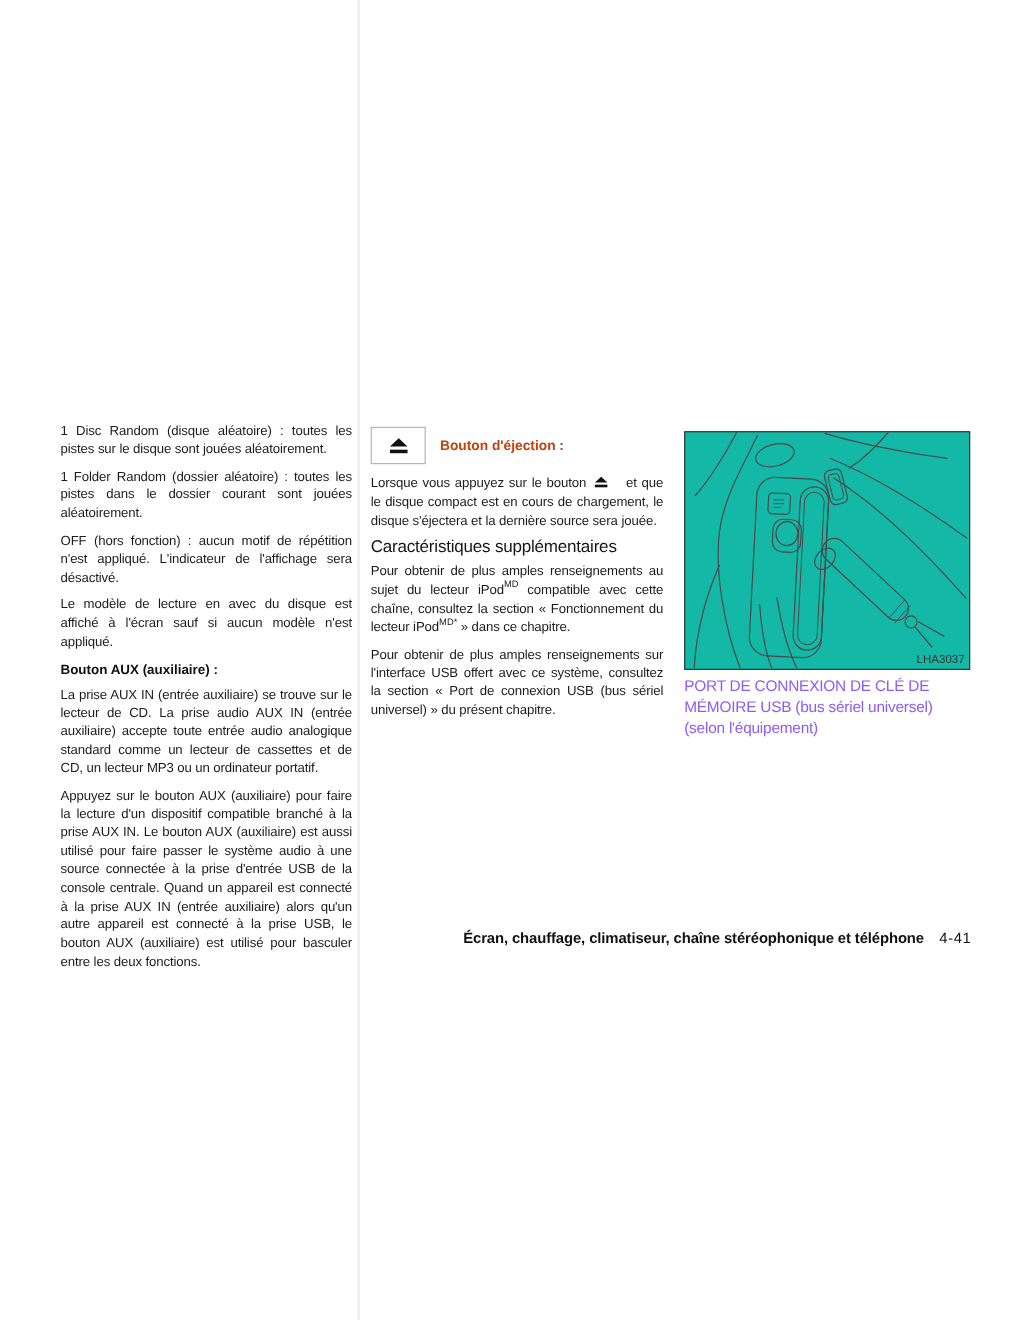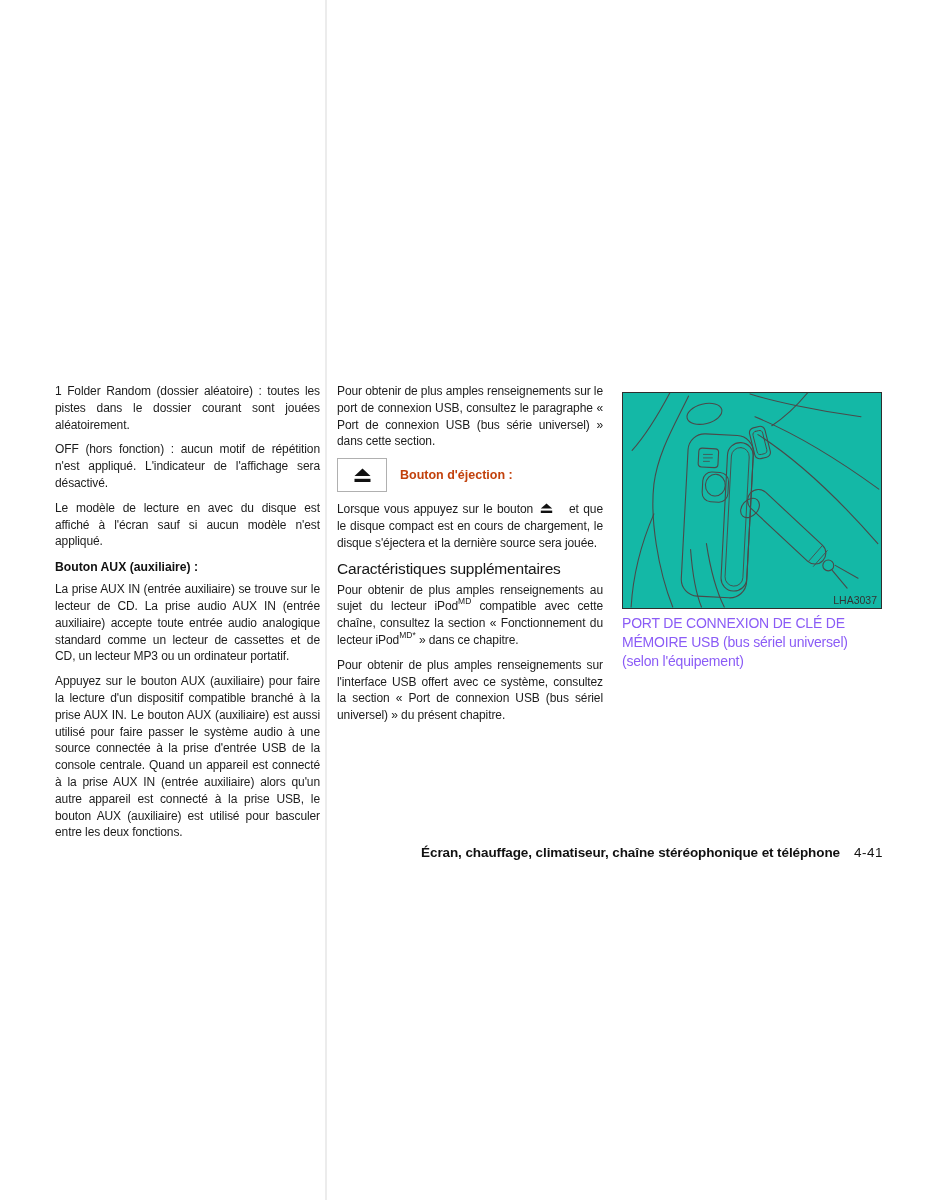--- a/index.html
+++ b/index.html
@@ -122,30 +122,30 @@
   .footer .chapter { font-weight: bold; letter-spacing: -0.1px; }
   .footer .page-num { font-weight: normal; margin-left: 14px; letter-spacing: 0.5px; }
 </style>
 </head>
 <body>
 
 <div class="page">
   <div class="scan-seam"></div>
 
   <div class="col col-left body-text">
+    <p>1 Disc Random (disque aléatoire) : toutes les pistes sur le disque sont jouées aléatoirement.</p>
     <p>1 Folder Random (dossier aléatoire) : toutes les pistes dans le dossier courant sont jouées aléatoirement.</p>
     <p>OFF (hors fonction) : aucun motif de répétition n'est appliqué. L'indicateur de l'affichage sera désactivé.</p>
     <p>Le modèle de lecture en avec du disque est affiché à l'écran sauf si aucun modèle n'est appliqué.</p>
     <h3 class="run-in-heading">Bouton AUX (auxiliaire) :</h3>
     <p>La prise AUX IN (entrée auxiliaire) se trouve sur le lecteur de CD. La prise audio AUX IN (entrée auxiliaire) accepte toute entrée audio analogique standard comme un lecteur de cassettes et de CD, un lecteur MP3 ou un ordinateur portatif.</p>
     <p>Appuyez sur le bouton AUX (auxiliaire) pour faire la lecture d'un dispositif compatible branché à la prise AUX IN. Le bouton AUX (auxiliaire) est aussi utilisé pour faire passer le système audio à une source connectée à la prise d'entrée USB de la console centrale. Quand un appareil est connecté à la prise AUX IN (entrée auxiliaire) alors qu'un autre appareil est connecté à la prise USB, le bouton AUX (auxiliaire) est utilisé pour basculer entre les deux fonctions.</p>
   </div>
 
   <div class="col col-mid body-text">
-    <p>Pour obtenir de plus amples renseignements sur le port de connexion USB, consultez le paragraphe « Port de connexion USB (bus série universel) » dans cette section.</p>
 
     <div class="eject-row">
       <span class="eject-box">
         <svg width="19" height="15" viewBox="0 0 19 15" aria-hidden="true">
           <polygon points="9.5,0.5 17.5,8 1.5,8" fill="#111111"></polygon>
           <rect x="1.5" y="10.8" width="16" height="3.2" fill="#111111"></rect>
         </svg>
       </span>
       <span class="eject-heading">Bouton d'éjection :</span>
     </div>

